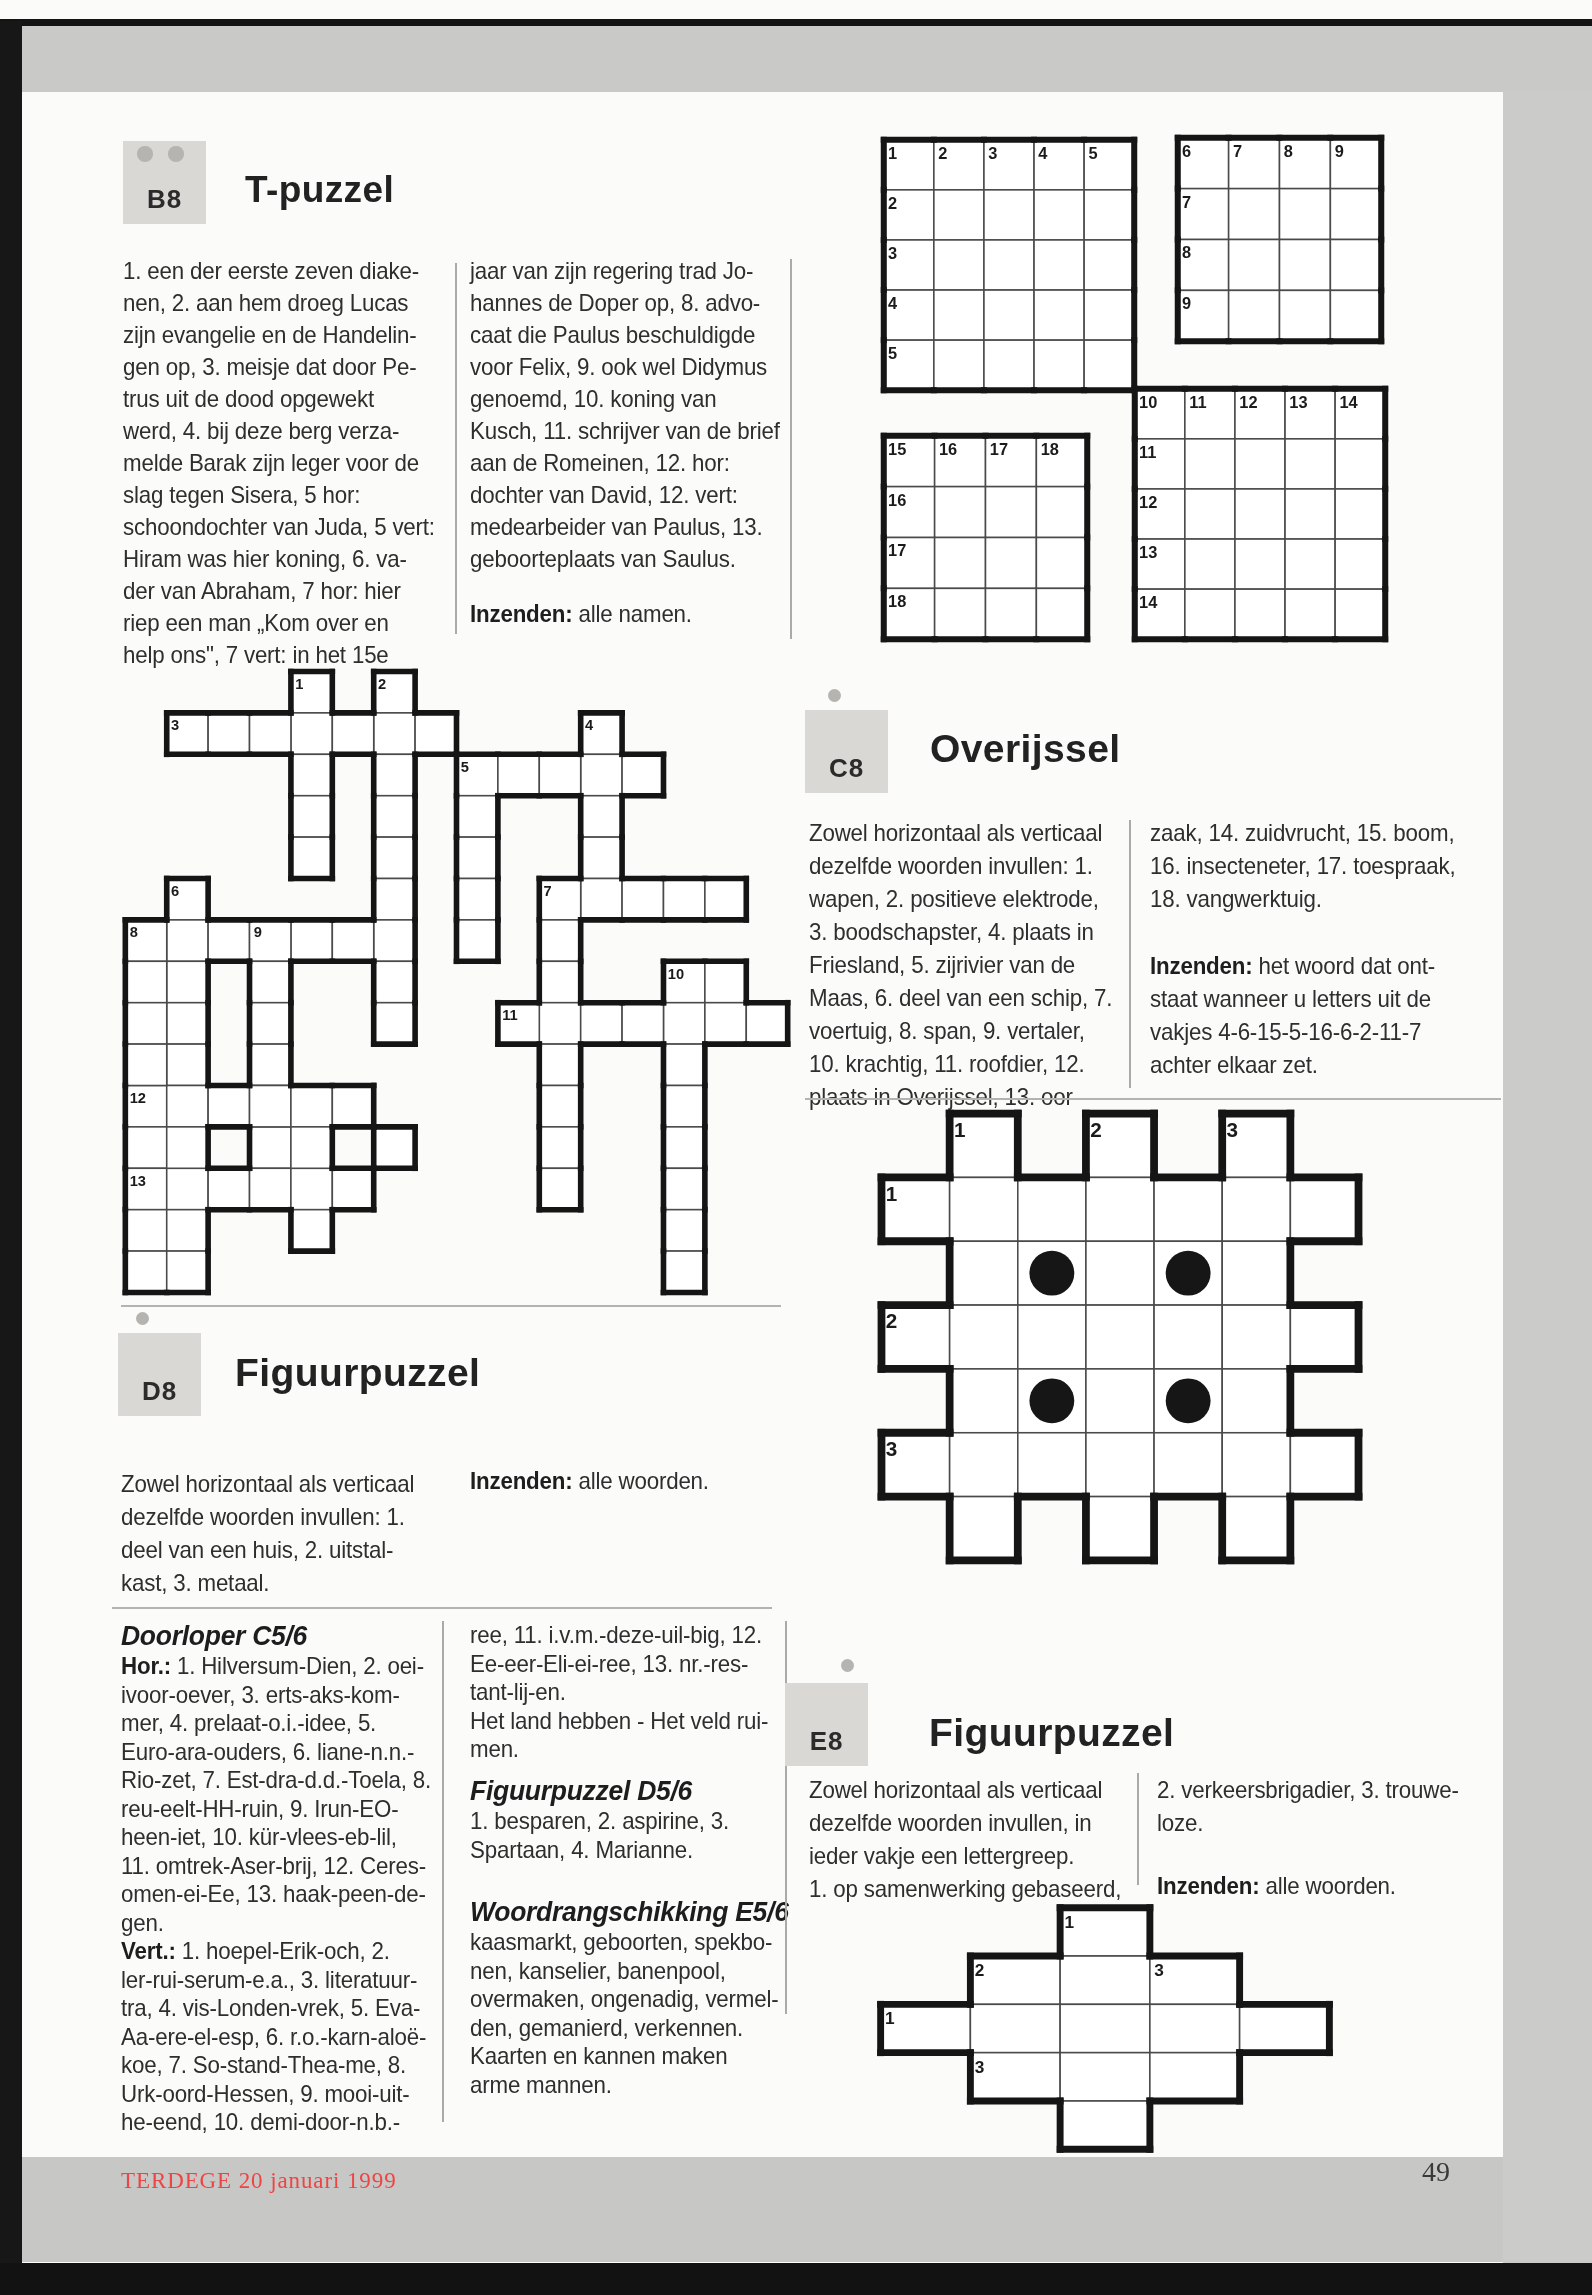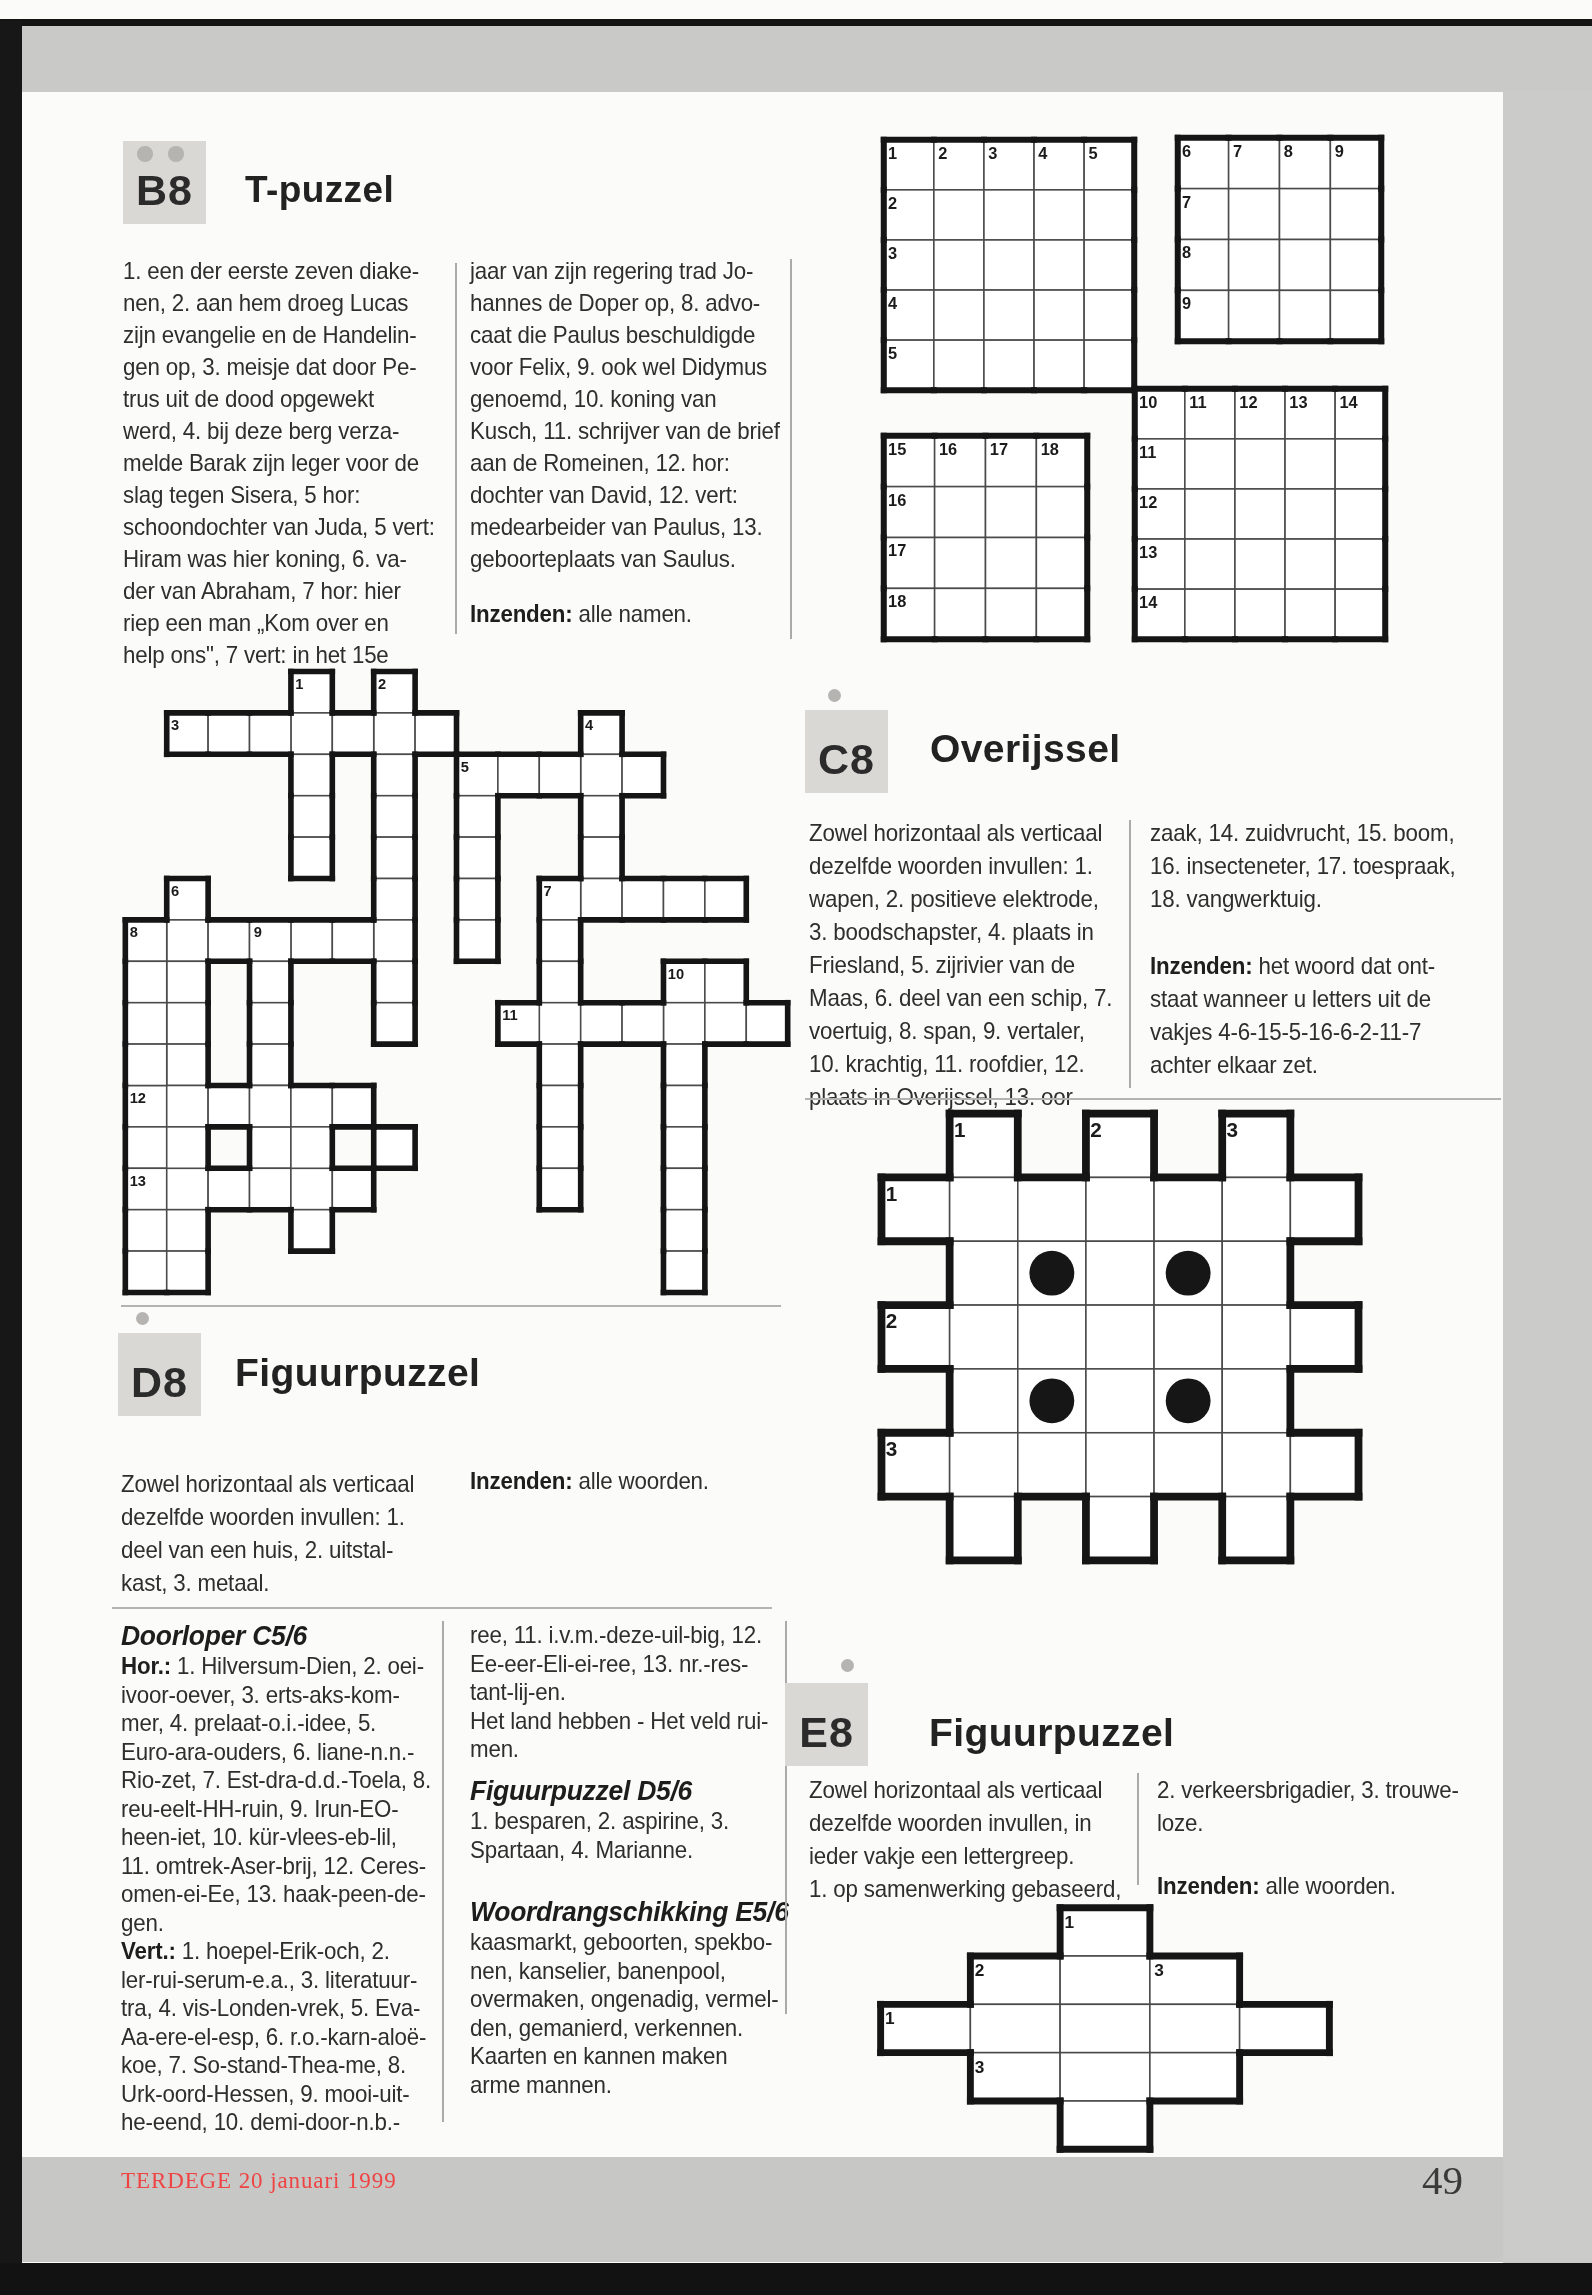--- a/index.html
+++ b/index.html
@@ -8,38 +8,38 @@
   .abs{position:absolute;}
   
   .topline{left:0;top:19px;width:1592px;height:7px;background:#141414;}
   .leftstrip{left:0;top:21px;width:22.4px;height:2275px;background:#171717;}
   .topband{left:22.4px;top:26px;width:1570px;height:66px;background:#c9c9c7;}
   .rightband{left:1503px;top:91px;width:89px;height:2204px;background:#cbcbc9;}
   .bottomband{left:22.4px;top:2157px;width:1481px;height:105px;background:#c7c7c5;}
   .bottombar{left:0;top:2263px;width:1592px;height:33px;background:#121212;}
   
   .badge{width:83px;height:83px;background:#d9d8d5;display:flex;align-items:flex-end;justify-content:center;}
-  .badge span{font-size:43px;font-weight:bold;color:#2b2b2b;line-height:1;padding-bottom:12px;letter-spacing:0.9px;}
+  .badge span{font-size:26px;font-weight:bold;color:#2b2b2b;line-height:1;padding-bottom:12px;letter-spacing:0.9px;}
   .bdot{border-radius:50%;background:#b5b4b1;}
   .sectitle{font-size:39px;font-weight:bold;color:#222;letter-spacing:0.4px;white-space:nowrap;}
   
   .col{transform:scaleX(0.93);transform-origin:left top;}
   .tl{font-size:24px;line-height:28.5px;white-space:nowrap;letter-spacing:-0.2px;}
   .lh38 .tl{line-height:33px;}
   .lh37 .tl{line-height:32px;}
   .tl b{color:#1e1e1e;}
   .subhead{font-size:28.5px;font-weight:bold;font-style:italic;color:#1d1d1d;white-space:nowrap;letter-spacing:-0.3px;}
   .inz{white-space:nowrap;font-size:24px;}
   .inz b{color:#1e1e1e;}
   
   .vrule{width:1.7px;background:#aaa;}
   .hrule{height:1.7px;background:#b3b3b0;}
   
   .footer-left{font-family:"Liberation Serif",serif;font-size:23px;color:#ef4444;letter-spacing:0.9px;}
-  .pagenum{font-family:"Liberation Serif",serif;font-size:41px;color:#3a3a39;}
+  .pagenum{font-family:"Liberation Serif",serif;font-size:28px;color:#3a3a39;}
   svg{display:block;}
 </style>
 </head>
 <body>
 
 <div class="abs topline"></div>
 <div class="abs leftstrip"></div>
 <div class="abs topband"></div>
 <div class="abs rightband"></div>
 <div class="abs bottomband"></div>

